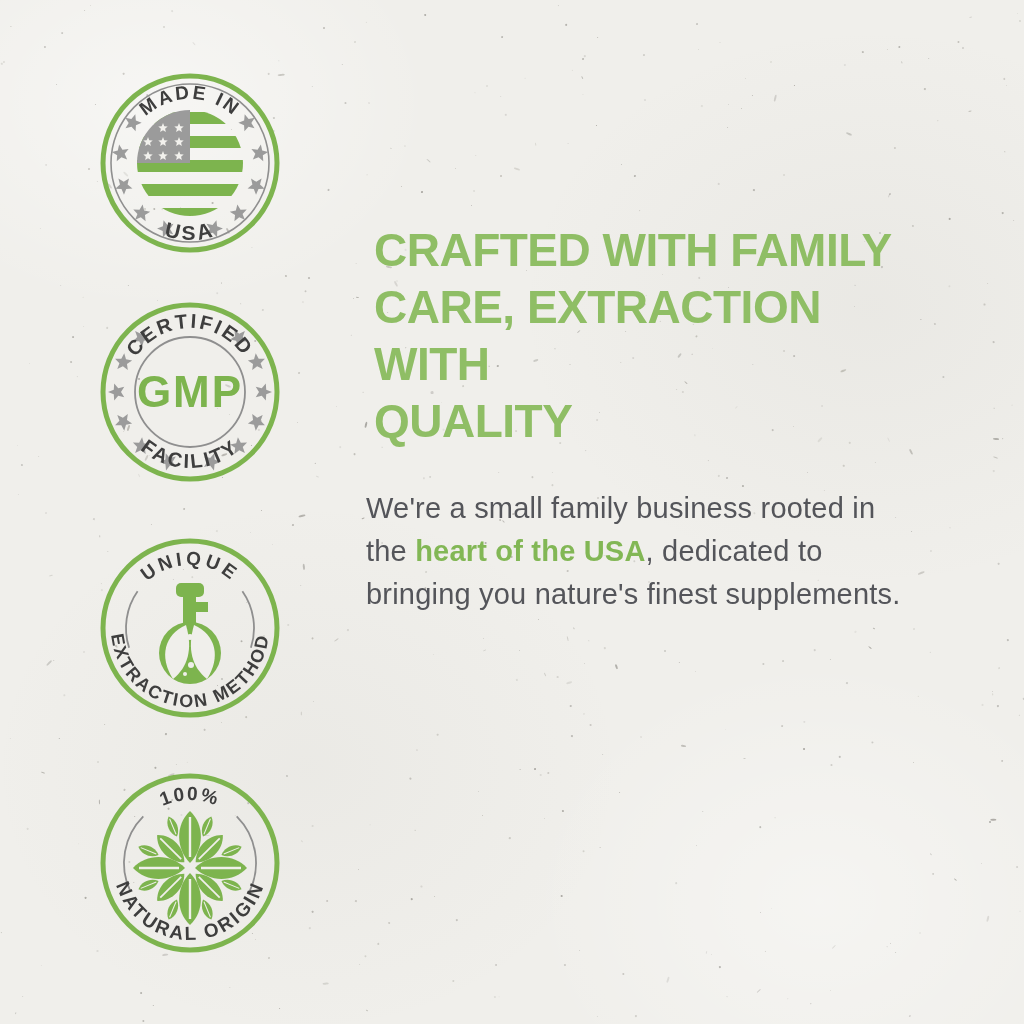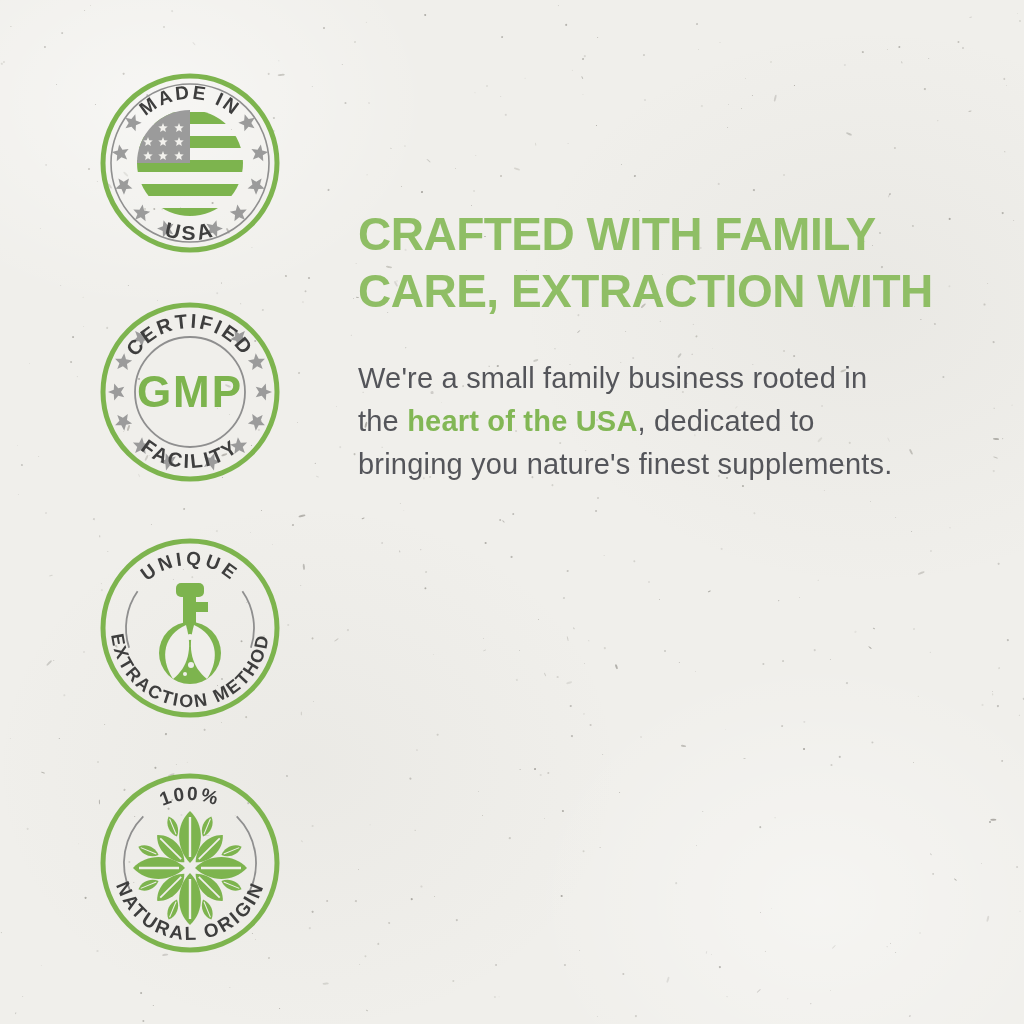--- a/index.html
+++ b/index.html
@@ -13,25 +13,25 @@
       radial-gradient(ellipse 420px 350px at 80% 88%, rgba(255,255,255,.35), rgba(255,255,255,0) 70%);
     font-family:"Liberation Sans","DejaVu Sans",sans-serif;
   }
   #speckles{position:absolute;inset:0;z-index:0;}
   #speckles i{position:absolute;display:block;background:#55524a;border-radius:45%;}
   .badge{position:absolute;left:95px;z-index:1;}
   .seal-text{fill:#3E3E3E;font-family:"Liberation Sans","DejaVu Sans",sans-serif;font-weight:600;}
   .copy{position:absolute;left:358px;top:206px;width:575px;z-index:1;}
   .headline{
     color:#8FBE65;font-weight:bold;font-size:46px;line-height:57px;
-    letter-spacing:-0.5px;margin:0;
+    letter-spacing:-0.5px;margin:16px;
   }
   .para{
     color:#54555A;font-size:29px;line-height:43px;letter-spacing:0.2px;
-    width:545px;margin:0;
+    width:545px;margin:8px;
   }
   .para--first{margin-top:37px;}
   .para--second{margin-top:27px;}
   .para .em{color:#82B755;font-weight:bold;}
 </style>
 </head>
 <body>
 
 <div class="page">
 
@@ -723,17 +723,18 @@
     </text>
     <text class="seal-text" font-size="19" letter-spacing="2.5" text-anchor="middle">
       <textPath href="#b4b" startOffset="50%">NATURAL ORIGIN</textPath>
     </text>
   </svg>
 
   <div class="copy">
     <h1 class="headline">
       <div>CRAFTED WITH FAMILY</div>
       <div>CARE, EXTRACTION WITH</div>
+      <div>QUALITY</div>
     </h1>
     <p class="para para--first"><span>We're a small family business rooted in the </span><span class="em">heart of the USA</span><span>, dedicated to bringing you nature's finest supplements.</span></p>
   </div>
 
 </div>
 
 </body></html>

